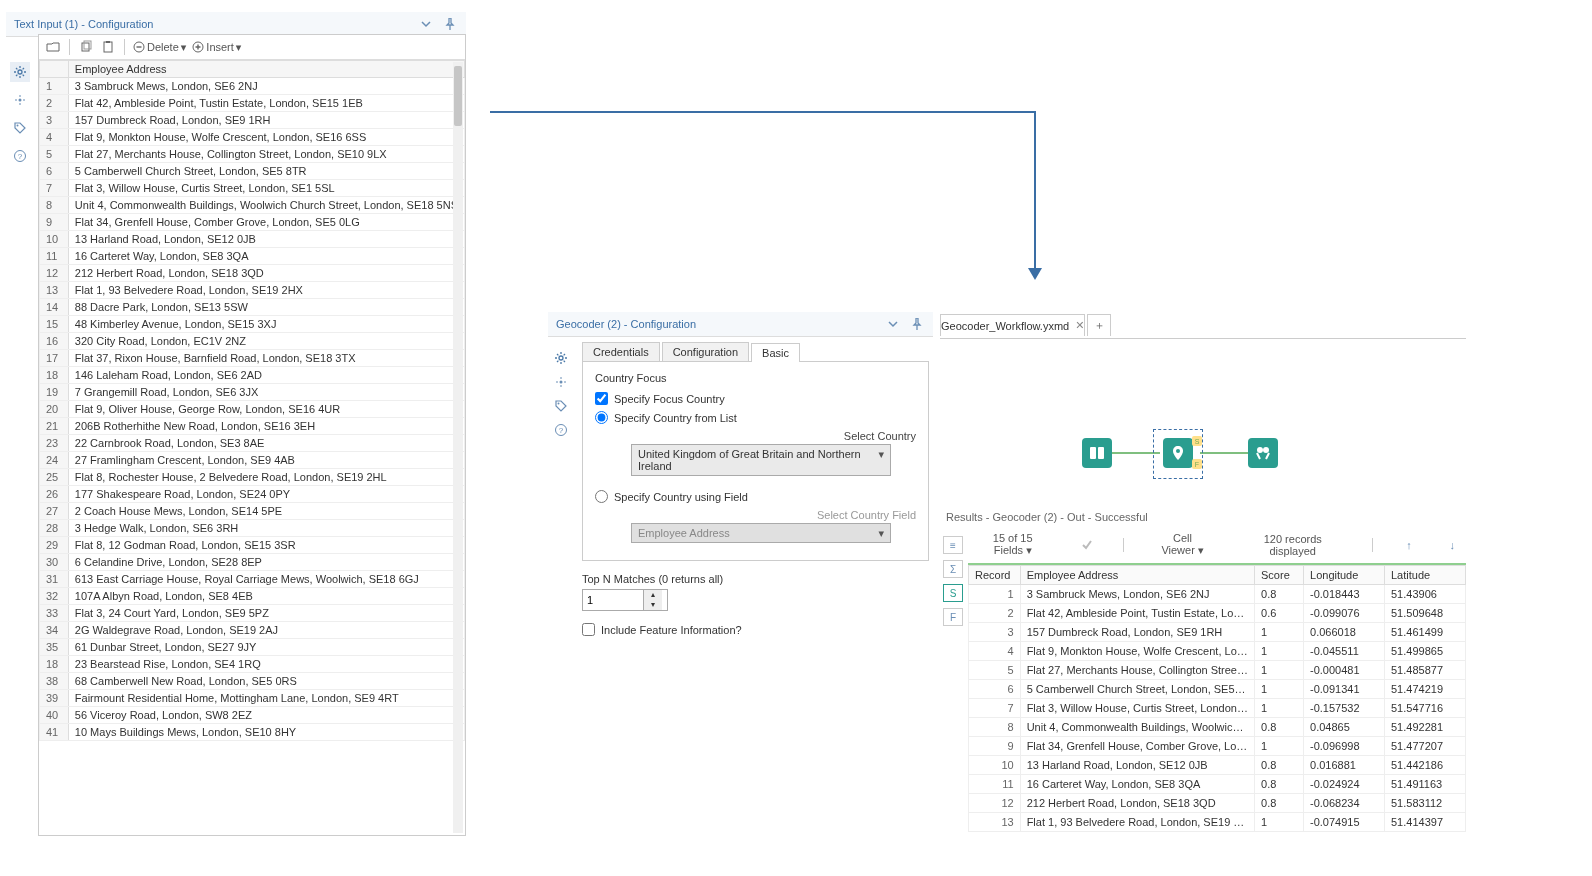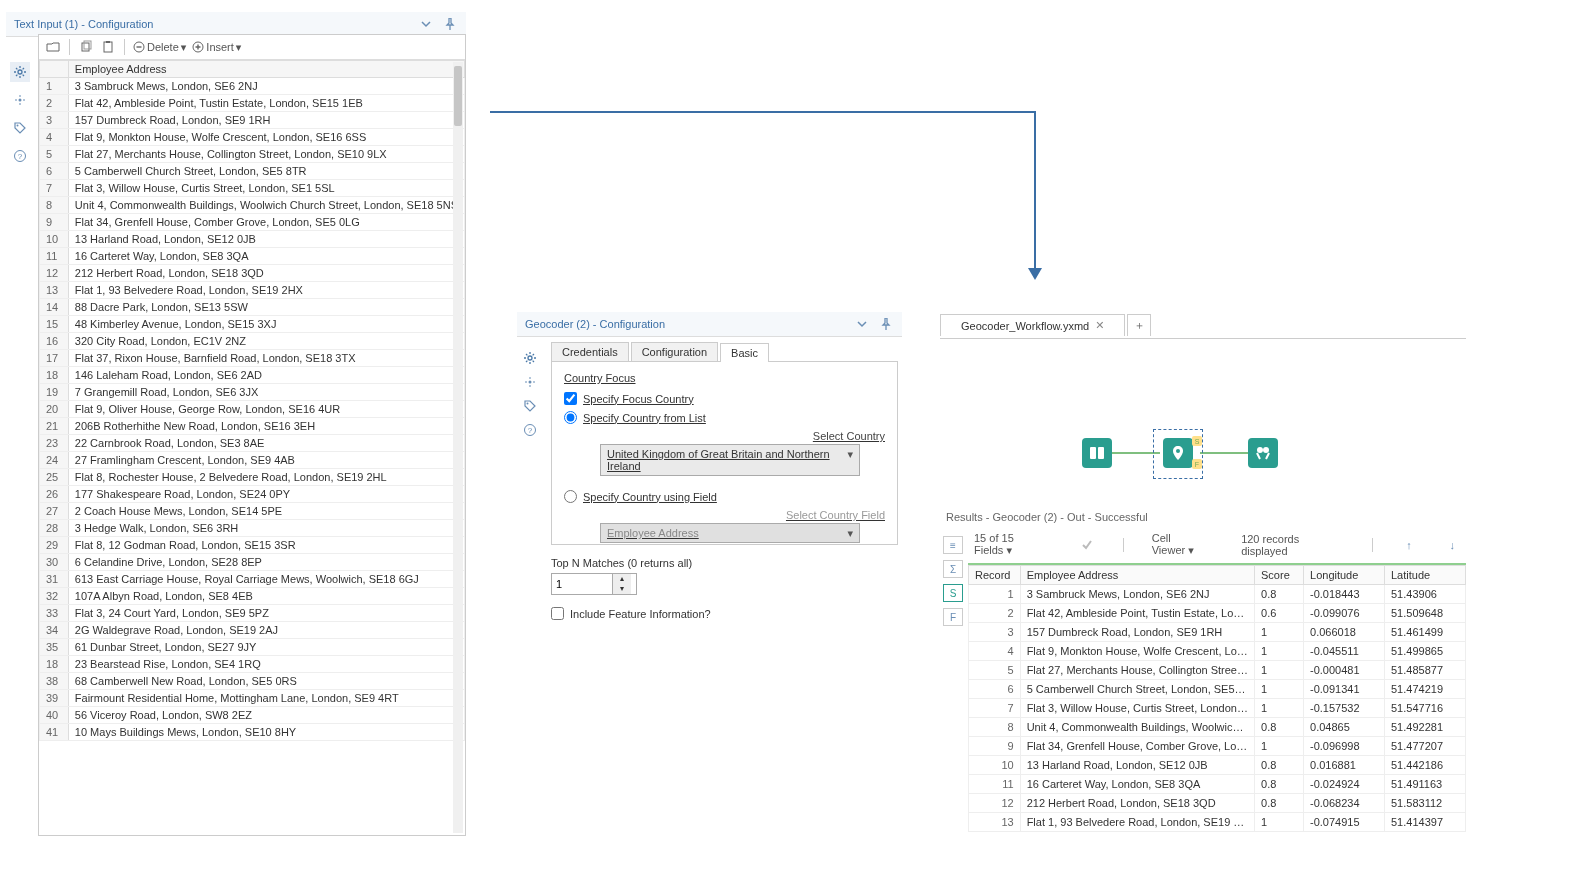--- a/index.html
+++ b/index.html
@@ -128,21 +128,21 @@
   left: 480px;
   top: 100px;
   width: 580px;
   height: 200px;
   pointer-events: none;
 }
 
 
 .geo-panel {
   position: absolute;
-  left: 517px;
+  left: 548px;
   top: 312px;
   width: 385px;
   height: 360px;
 }
 .geo-iconbar {
   position: absolute;
   left: 0;
   top: 32px;
   width: 26px;
   display: flex;
@@ -176,23 +176,22 @@
 }
 .tab.active {
   background: #fff;
   font-weight: normal;
   position: relative;
   top: 1px;
 }
 .geo-section {
   border: 1px solid #ccc;
   border-top: none;
-  padding: 10px 12px 1px 12px;
+  padding: 10px 12px 17px 12px;
   font-size: 11px;
-  text-decoration: underline;
 }
 .section-title { margin-bottom: 8px; color: #333; }
 .indent { margin-left: 18px; }
 .indent2 { margin-left: 36px; }
 .checkbox-row, .radio-row {
   display: flex;
   align-items: center;
   gap: 6px;
   margin: 6px 0;
 }
@@ -250,21 +249,21 @@
   height: 192px;
   border: none;
 }
 .wf-tabbar {
   display: flex;
   align-items: center;
   border-bottom: 1px solid #ccc;
   padding: 2px 0;
 }
 .wf-tab {
-  padding: 4px 20px;
+  padding: 4px 0;
   border: 1px solid #ccc;
   border-bottom: none;
   font-size: 11px;
   display: flex;
   align-items: center;
   gap: 6px;
 }
 .wf-tab .close { color: #888; cursor: pointer; }
 .wf-addtab {
   width: 24px;
@@ -348,20 +347,21 @@
   flex-direction: column;
   height: 100%;
 }
 .res-toolbar {
   border-bottom: 2px solid #8fcf8f;
   padding: 6px 6px;
   display: flex;
   align-items: center;
   gap: 28px;
   color: #555;
+  text-align: center;
 }
 .res-toolbar .sep { width: 1px; height: 14px; background: #ccc; }
 .res-table {
   width: 100%;
   border-collapse: collapse;
   font-size: 11px;
 }
 .res-table th {
   text-align: left;
   font-weight: normal;

